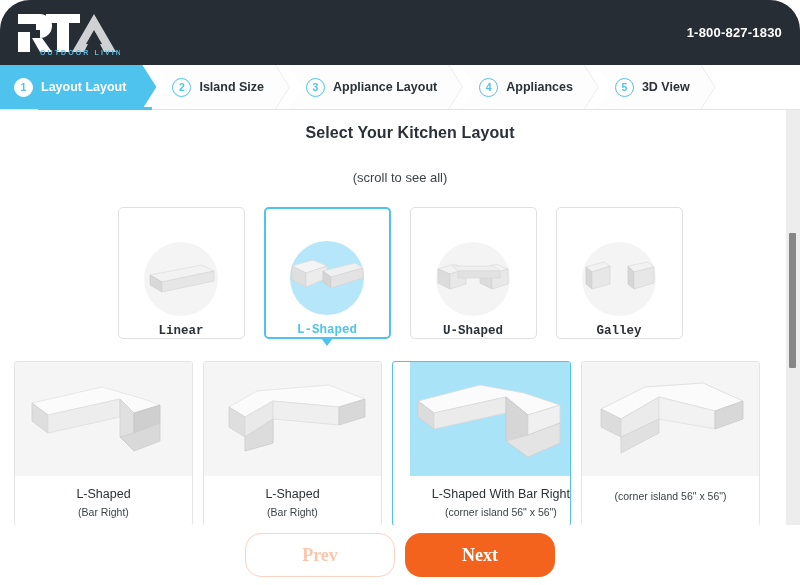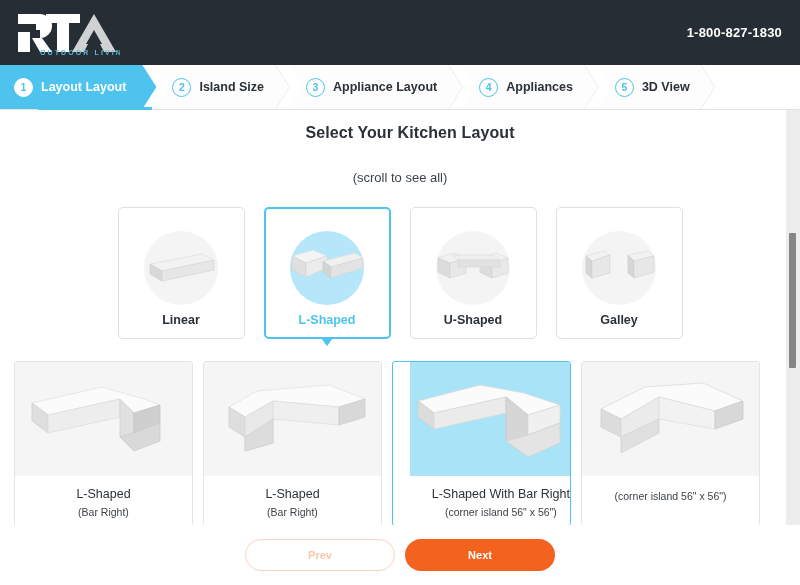--- a/index.html
+++ b/index.html
@@ -12,20 +12,21 @@
     font-family: "Liberation Sans", sans-serif;
     background: #ffffff;
   }
 
   .app {
     position: relative;
     width: 800px;
     height: 585px;
     overflow: hidden;
     background: #ffffff;
+    border-radius: 30px;
   }
 
   
   .header {
     height: 65px;
     background: #262d35;
     display: flex;
     align-items: center;
     justify-content: space-between;
     padding: 0 18px 0 16px;
@@ -160,22 +161,23 @@
   .type-card {
     position: relative;
     width: 127px;
     height: 132px;
     border: 1px solid #e0e0e0;
     border-radius: 5px;
     background: #ffffff;
     display: flex;
     flex-direction: column;
     align-items: center;
-    justify-content: center;
+    justify-content: flex-end;
     cursor: pointer;
+    font-family: Liberation Mono, monospace;
   }
   .type-card .thumb {
     width: 100%;
     height: 94px;
     display: flex;
     align-items: center;
     justify-content: center;
     position: relative;
   }
   .type-card .disc {
@@ -263,30 +265,30 @@
     bottom: 0;
     height: 60px;
     background: #ffffff;
     display: flex;
     align-items: center;
     justify-content: center;
     gap: 10px;
   }
   .btn {
     width: 150px;
-    height: 32px;
+    height: 44px;
     border-radius: 16px;
-    font-size: 11px;
+    font-size: 18px;
     font-weight: bold;
     display: flex;
     align-items: center;
     justify-content: center;
     cursor: pointer;
     border: none;
-    font-family: Liberation Sans, sans-serif;
+    font-family: Liberation Serif, serif;
   }
   .btn-prev {
     background: #ffffff;
     border: 1px solid #fbd4c0;
     color: #fbc6ab;
   }
   .btn-next {
     background: #f4631e;
     color: #ffffff;
   }

